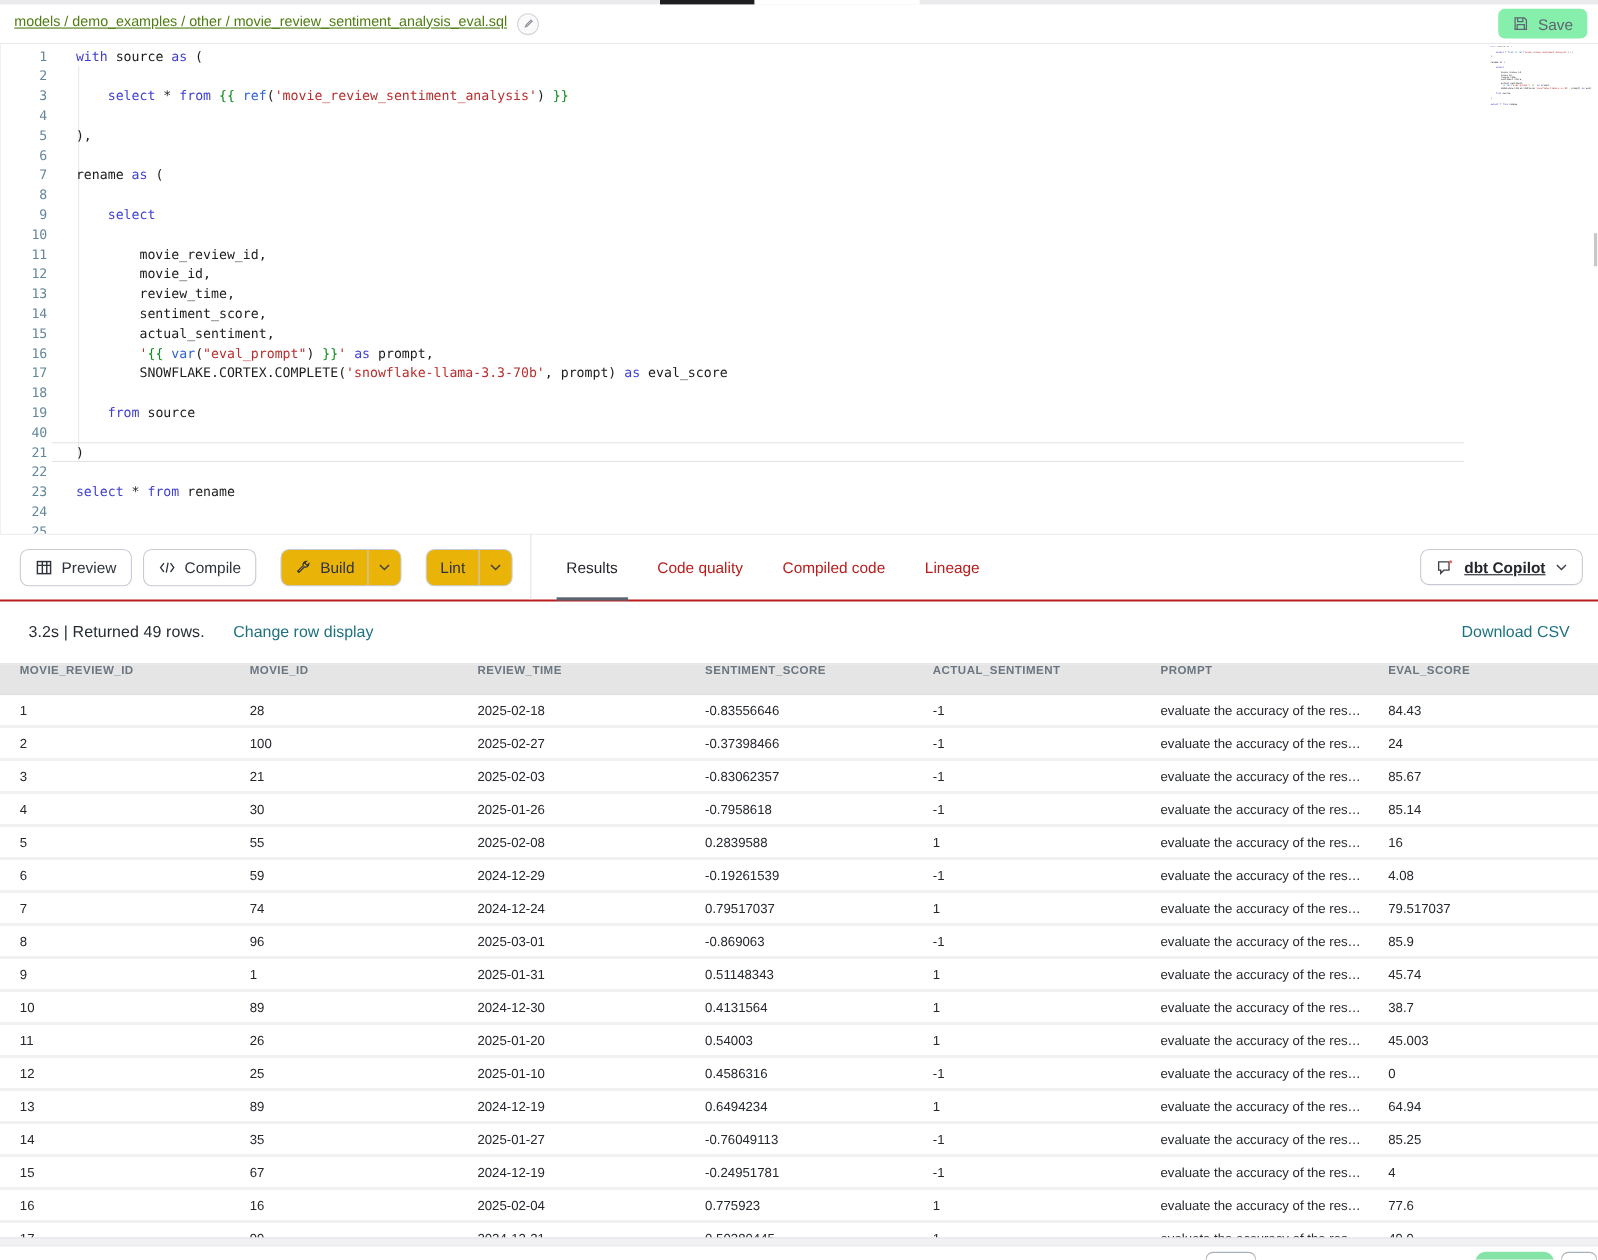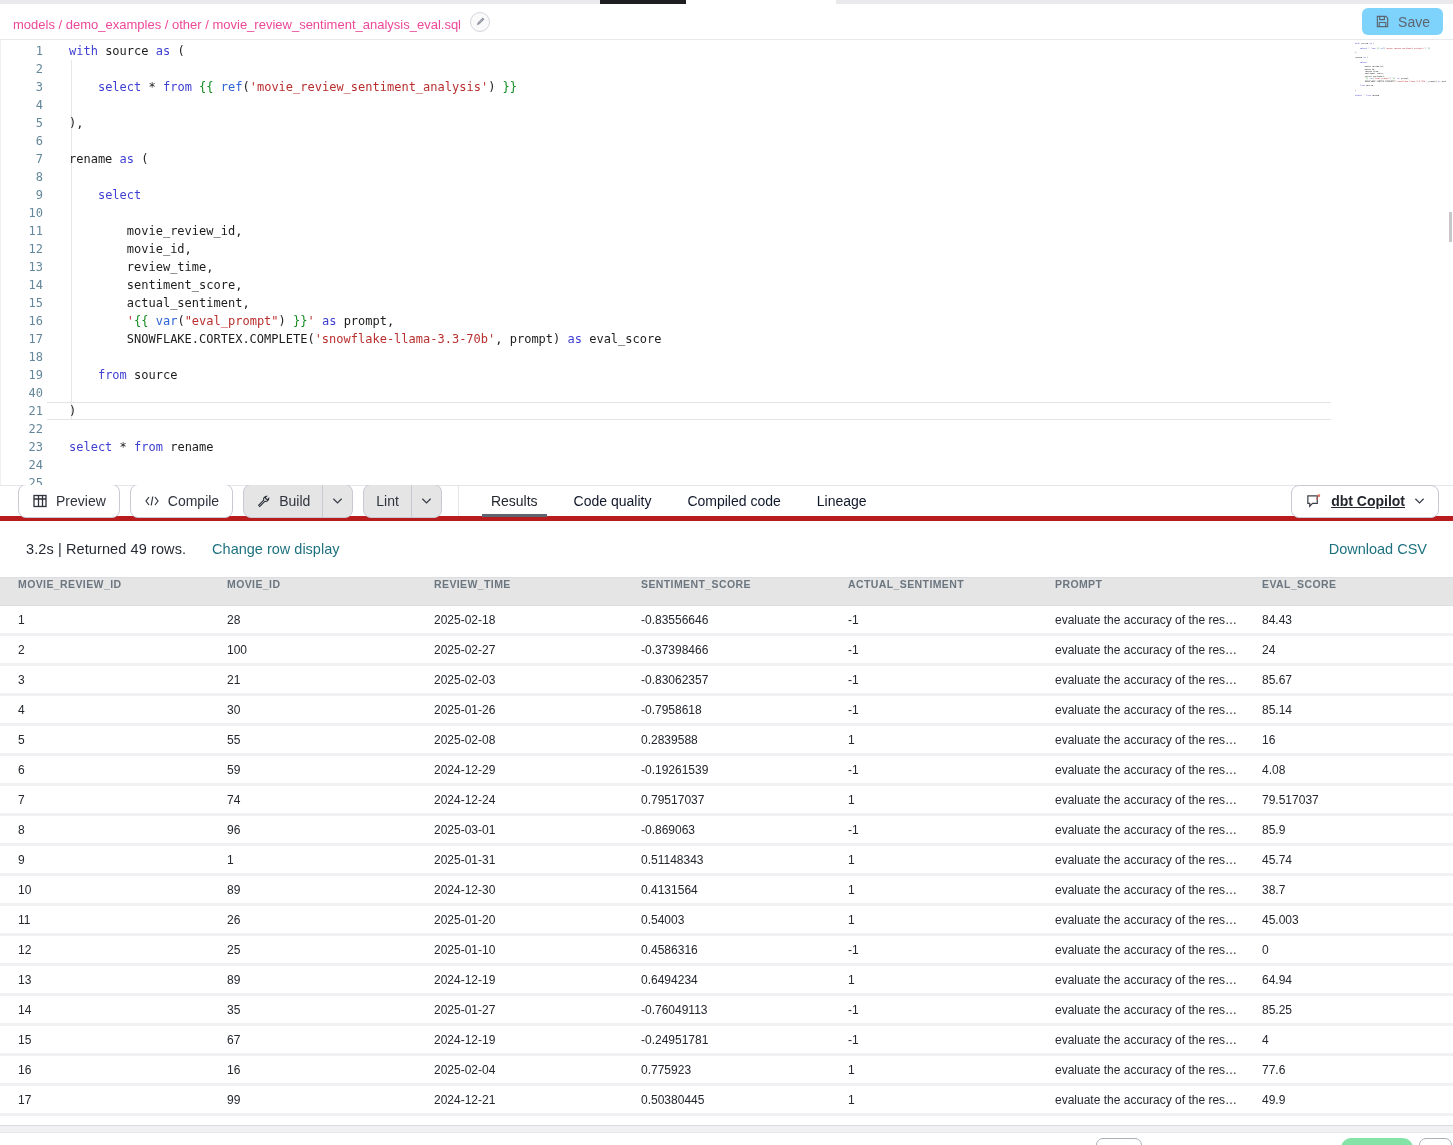--- a/index.html
+++ b/index.html
@@ -7,24 +7,24 @@
     font-family:"Liberation Sans", sans-serif; position:relative; }
 
   
   .top-strip { height:4px; background:#eaeaec; position:relative; }
   .top-strip .seg-dark { position:absolute; left:600px; width:86px; top:0; bottom:0; background:#1e1e20; }
   .top-strip .seg-white { position:absolute; left:686px; width:150px; top:0; bottom:0; background:#fff; }
 
   
   .file-header { height:36px; background:#fff; border-bottom:1px solid #e8e9ed;
     display:flex; align-items:center; justify-content:space-between; padding:0 10px 0 13px; }
-  .breadcrumb { font-size:13px; color:#ec4899; display:flex; align-items:flex-end; gap:9px; }
+  .breadcrumb { font-size:13px; color:#4d7c0f; display:flex; align-items:flex-start; gap:9px;text-decoration:underline; }
   .file-status-icon { width:20px; height:20px; border-radius:50%; border:1px solid #d4d6dc;
     display:inline-flex; align-items:center; justify-content:center; color:#8b909a; background:#fafafb; }
-  .save-btn { background:#7dd3fc; border:none; border-radius:6px; height:27px; padding:0 13px;
+  .save-btn { background:#86efac; border:none; border-radius:6px; height:27px; padding:0 13px;
     display:inline-flex; align-items:center; gap:8px; color:#5e6470; font-size:14px; cursor:pointer; }
 
   
   .editor { position:relative; height:445px; background:#fff; overflow:hidden;
     border-left:1px solid #f0f0f2; font-family:"DejaVu Sans Mono", monospace; font-size:12px; }
   .code-lines { position:absolute; top:2px; left:0; right:0; }
   .cline { height:18px; line-height:18px; display:flex; white-space:pre; position:relative; }
   .cline .gut { width:42px; flex:none; text-align:right; color:#64879b; font-size:12px; }
   .cline .ltxt { margin-left:26px; color:#1d1d1f; }
   .cline.active::before { content:""; position:absolute; left:46px; width:1284px; top:0; bottom:0;
@@ -34,34 +34,34 @@
   .tok-st { color:#b92f2f; }
   .tok-jj { color:#118a1d; }
   .tok-pl { color:#1d1d1f; }
   .indent-guide { position:absolute; left:70px; top:20px; height:360px; width:1px; background:#e8e8ea; }
   .minimap { position:absolute; top:2px; right:6px; width:118px; font-size:2px; line-height:2.35px;
     overflow:hidden; max-height:70px; }
   .minimap .cline { height:2.35px; line-height:2.35px; }
   .editor-vthumb { position:absolute; right:1px; top:172px; width:3px; height:30px; background:#c8c8cb; }
 
   
-  .toolbar { height:36px; background:#fff; border-top:1px solid #e5e6ea; border-bottom:5px solid #b91c1c;
+  .toolbar { height:62px; background:#fff; border-top:1px solid #e5e6ea; border-bottom:2px solid #b91c1c;
     display:flex; align-items:center; padding-left:18px; }
   .tb-btn { height:34px; border:1px solid #c7cad3; border-radius:8px; background:#fff;
     display:inline-flex; align-items:center; gap:8px; padding:0 13px; font-size:14px; color:#2e333d;
     margin-right:10px; cursor:pointer; }
   .split { display:inline-flex; border:1px solid #c7cad3; border-radius:8px; overflow:hidden;
-    margin-right:10px; background:#e5e5e5; height:34px; }
+    margin-right:10px; background:#eab308; height:34px;margin-left:12px; }
   .split .main { padding:0 12px; display:inline-flex; align-items:center; gap:8px; font-size:14px;
     color:#2e333d; cursor:pointer; }
   .split .chev { width:30px; border-left:1px solid #c7cad3; display:inline-flex; align-items:center;
     justify-content:center; cursor:pointer; color:#3a3f49; }
   .vdiv { width:1px; align-self:stretch; background:#e4e5e9; margin-left:6px; }
   .tabs { display:flex; margin-left:14px; align-self:stretch; }
-  .tab { padding:0 18px; display:flex; align-items:center; font-size:14px; color:#0f172a;
+  .tab { padding:0 18px; display:flex; align-items:center; font-size:14px; color:#b91c1c;
     position:relative; cursor:pointer; }
   .tab.active { color:#23262d; }
   .tab.active::after { content:""; position:absolute; left:9px; right:9px; bottom:-1px; height:3px;
     background:#5f6570; }
   .copilot-btn { margin-left:auto; margin-right:14px; height:33px; border:1px solid #c7cad3;
     border-radius:8px; background:#fff; display:inline-flex; align-items:center; gap:9px; padding:0 13px;
     font-size:14px; color:#23262d; font-weight:600; cursor:pointer;text-decoration:underline; }
 
   
   .results-bar { height:56px; display:flex; align-items:center; padding:0 26px; font-size:14.5px;

